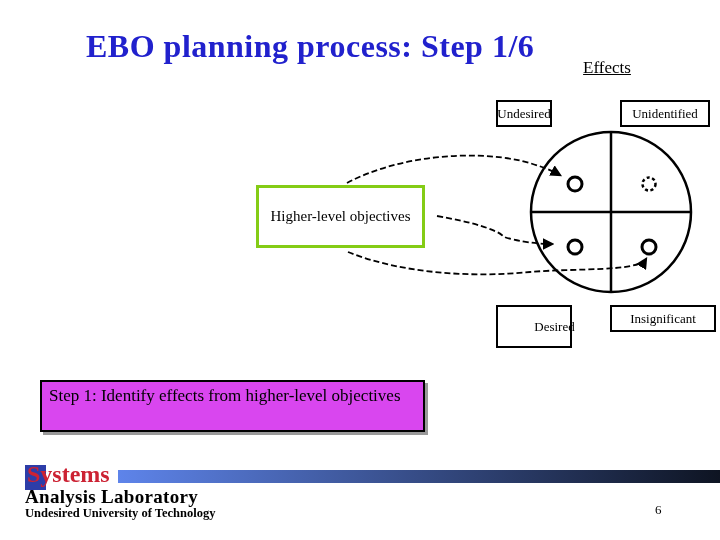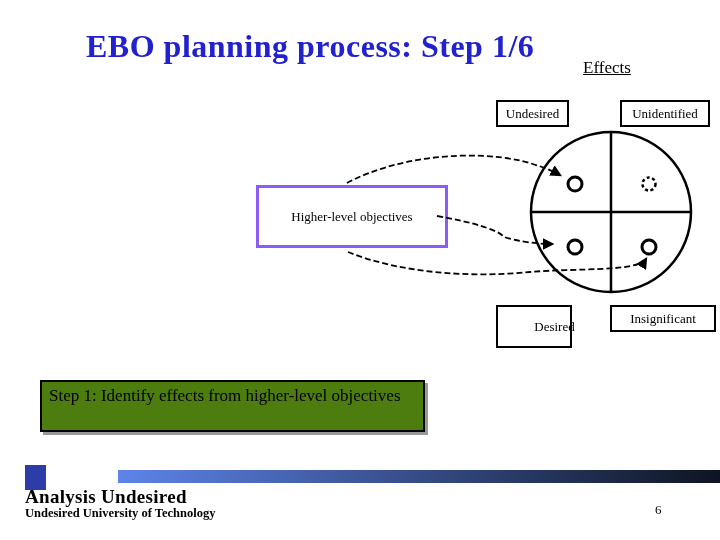--- a/index.html
+++ b/index.html
@@ -18,37 +18,37 @@
   .effects {
     left:573px; top:58px; width:68px; text-align:center;
     font-size:17px; text-decoration:underline;
   }
 
   .qbox {
     border:2px solid #000; background:#fff;
     display:flex; align-items:center; justify-content:center;
     font-size:13px; white-space:nowrap;
   }
-  .qbox-undesired     { left:496px; top:100px; width:73px;  height:27px; }
+  .qbox-undesired     { left:496px; top:100px; width:56px;  height:27px; }
   .qbox-unidentified  { left:620px; top:100px; width:90px;  height:27px; }
   .qbox-desired       { left:496px; top:305px; width:76px;  height:43px;padding-left:41px; }
   .qbox-insignificant { left:610px; top:305px; width:106px; height:27px; }
 
   .hlo-box {
-    left:256px; top:185px; width:192px; height:63px;
-    border:3px solid #8b5cf6; background:#fff;
+    left:256px; top:185px; width:169px; height:63px;
+    border:3px solid #84cc16; background:#fff;
     display:flex; align-items:center; justify-content:center;
-    font-size:13px; white-space:nowrap;
+    font-size:15px; white-space:nowrap;
   }
 
   .overlay { left:0; top:0; width:720px; height:540px; pointer-events:none; }
 
   .step-box {
     left:40px; top:380px; width:385px; min-height:52px;
-    border:2px solid #000; background:#4d7c0f;
+    border:2px solid #000; background:#d946ef;
     box-shadow:3px 3px 0 var(--step-shadow,#999999);
     padding:3px 7px 5px 7px; font-size:17px; line-height:22px;
     text-align:justify;
   }
 
   .logo-square { left:25px; top:465px; width:21px; height:25px;
     background:var(--logo-square-blue,#2d3da8); }
   .logo-systems { left:27px; top:461px; font-size:24px; font-weight:bold;
     color:var(--logo-red,#cc2233); white-space:nowrap; }
   .gradient-bar { left:118px; top:470px; width:602px; height:13px;
@@ -92,18 +92,19 @@
     <circle cx="649" cy="247" r="7" fill="#fff" stroke="#000" stroke-width="3"></circle>
 
     <path d="M347,183 C395,157 470,149 522,161 C538,165 551,170 560,175" fill="none" stroke="#000" stroke-width="1.8" stroke-dasharray="6 3" marker-end="url(#arr)"></path>
     <path d="M437,216 C470,222 484,226 497,232 C504,235 501,237 511,239 C528,243 542,244 552,244" fill="none" stroke="#000" stroke-width="1.8" stroke-dasharray="6 3" marker-end="url(#arr)"></path>
     <path d="M348,252 C400,273 470,278 530,272 C575,268 638,272 646,259" fill="none" stroke="#000" stroke-width="1.8" stroke-dasharray="6 3" marker-end="url(#arr)"></path>
   </svg>
 
   <div class="abs step-box">Step 1: Identify effects from higher-level objectives</div>
 
   <div class="abs logo-square"></div>
+  <div class="abs logo-systems">Systems</div>
   <div class="abs gradient-bar"></div>
-  <div class="abs logo-analysis">Analysis Undesired</div>
+  <div class="abs logo-analysis">Analysis Laboratory</div>
   <div class="abs logo-helsinki">Undesired University of Technology</div>
   <div class="abs page-number">6</div>
 
 </div>
 
 </body></html>

